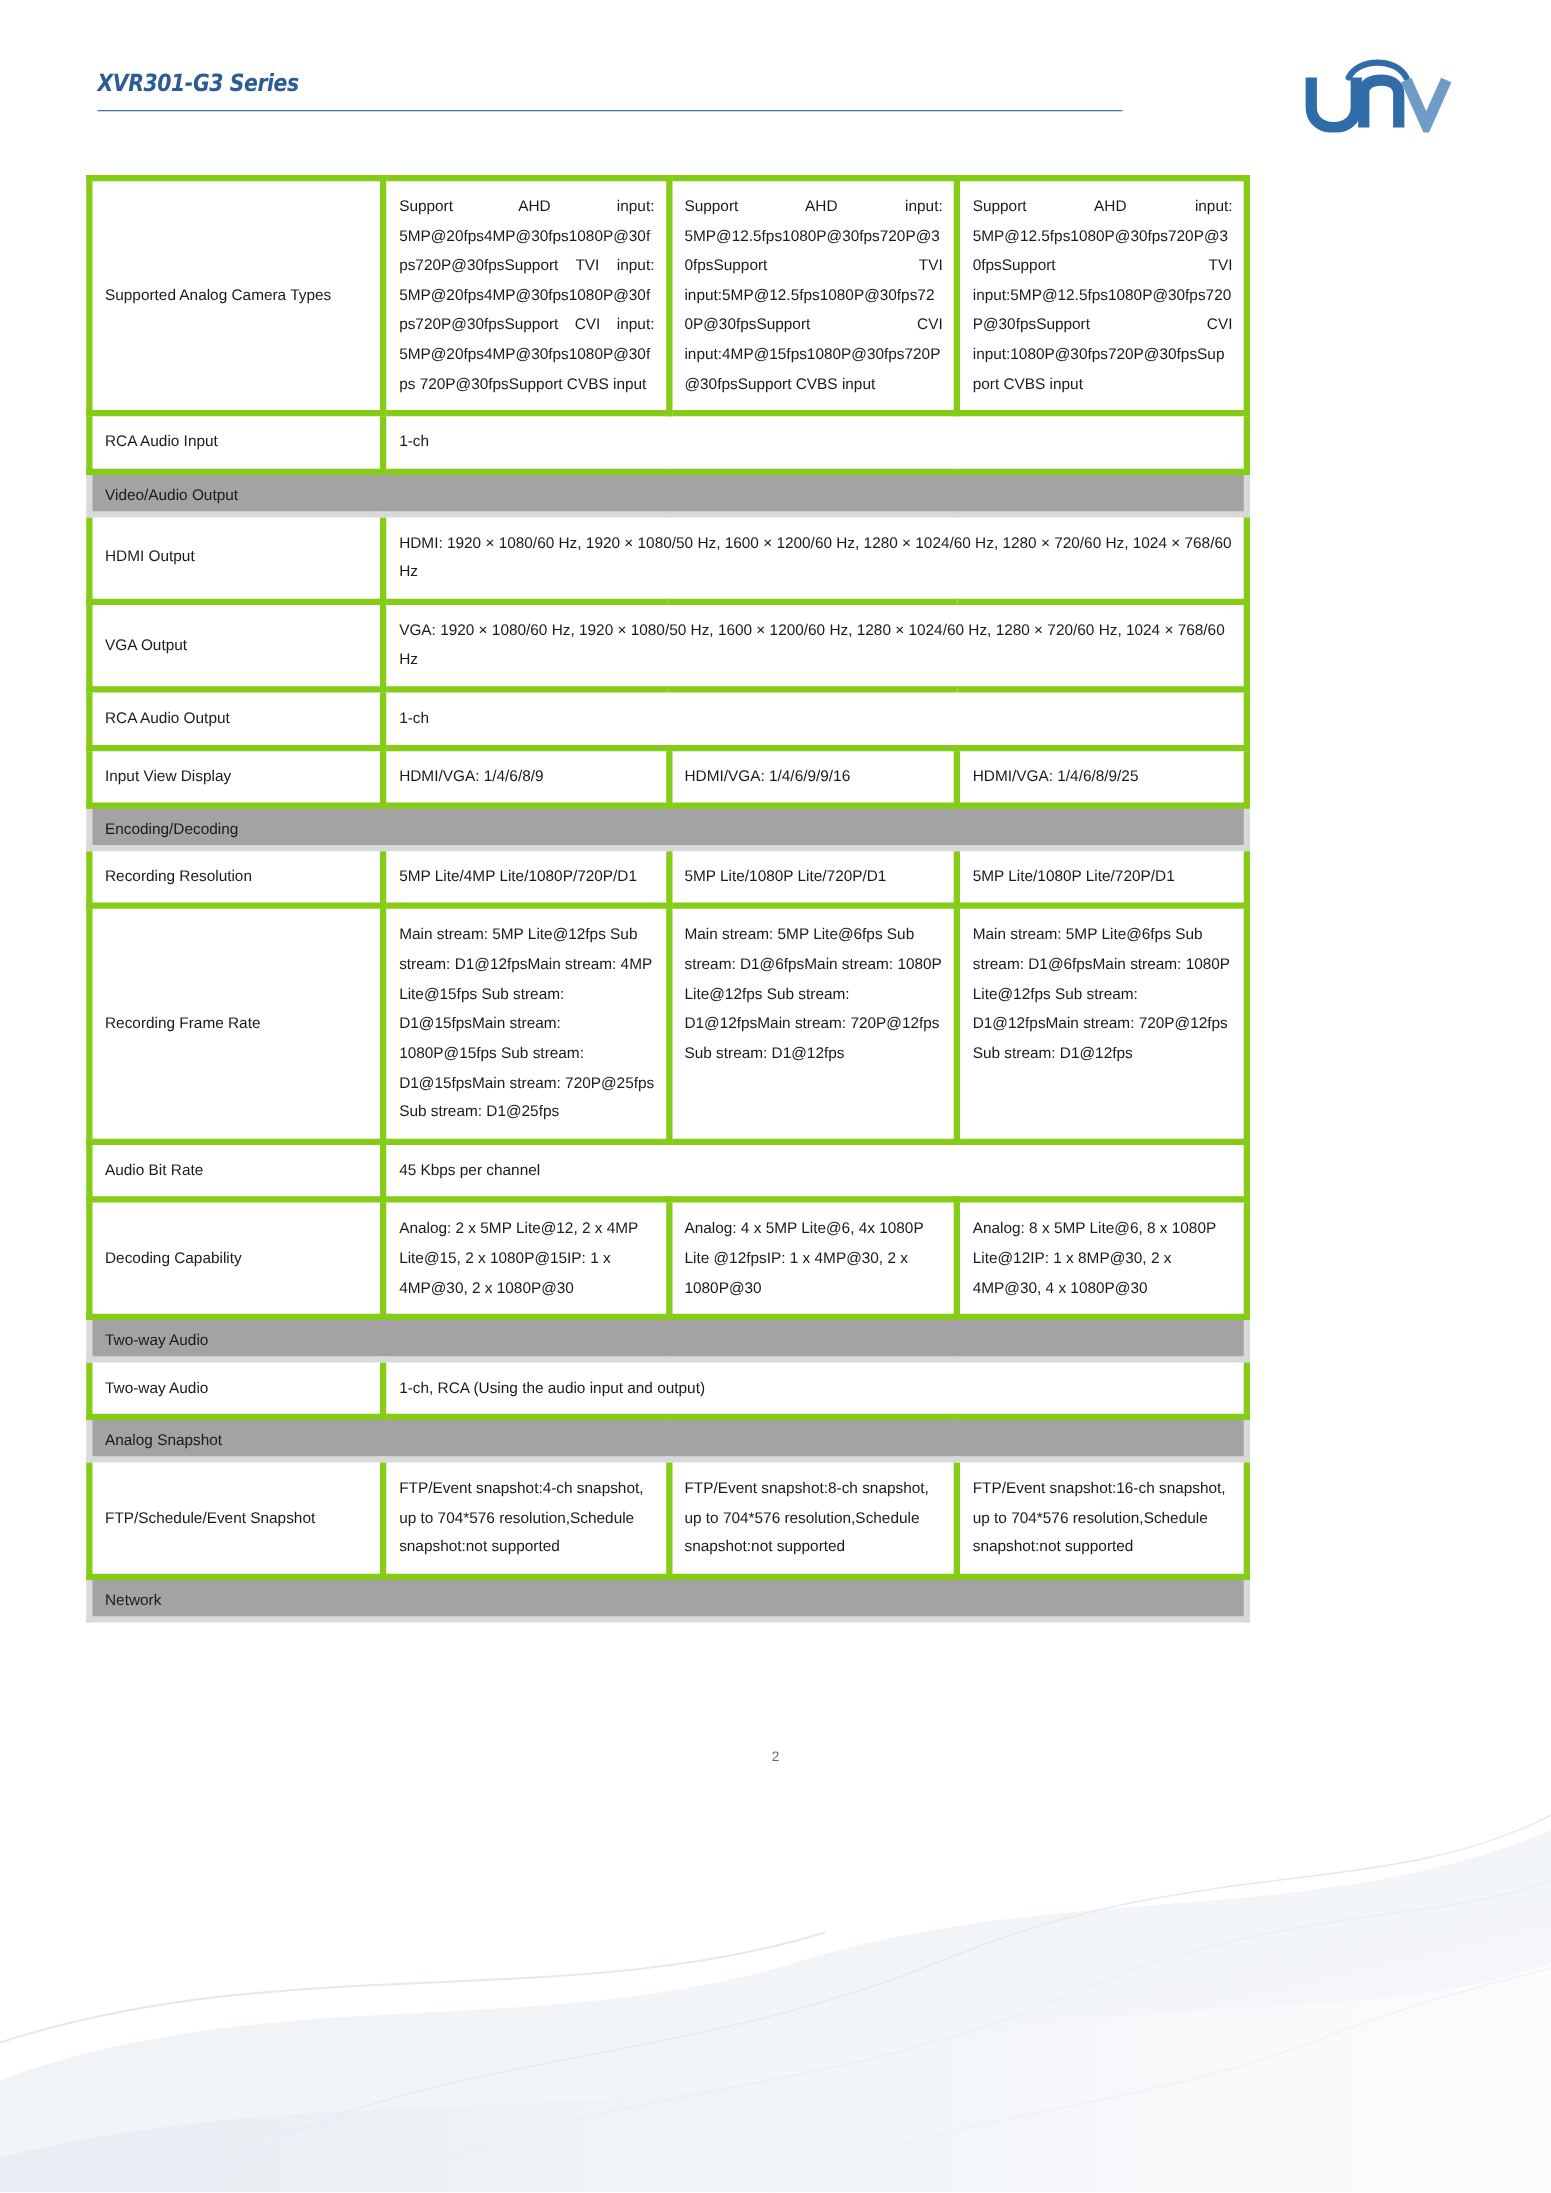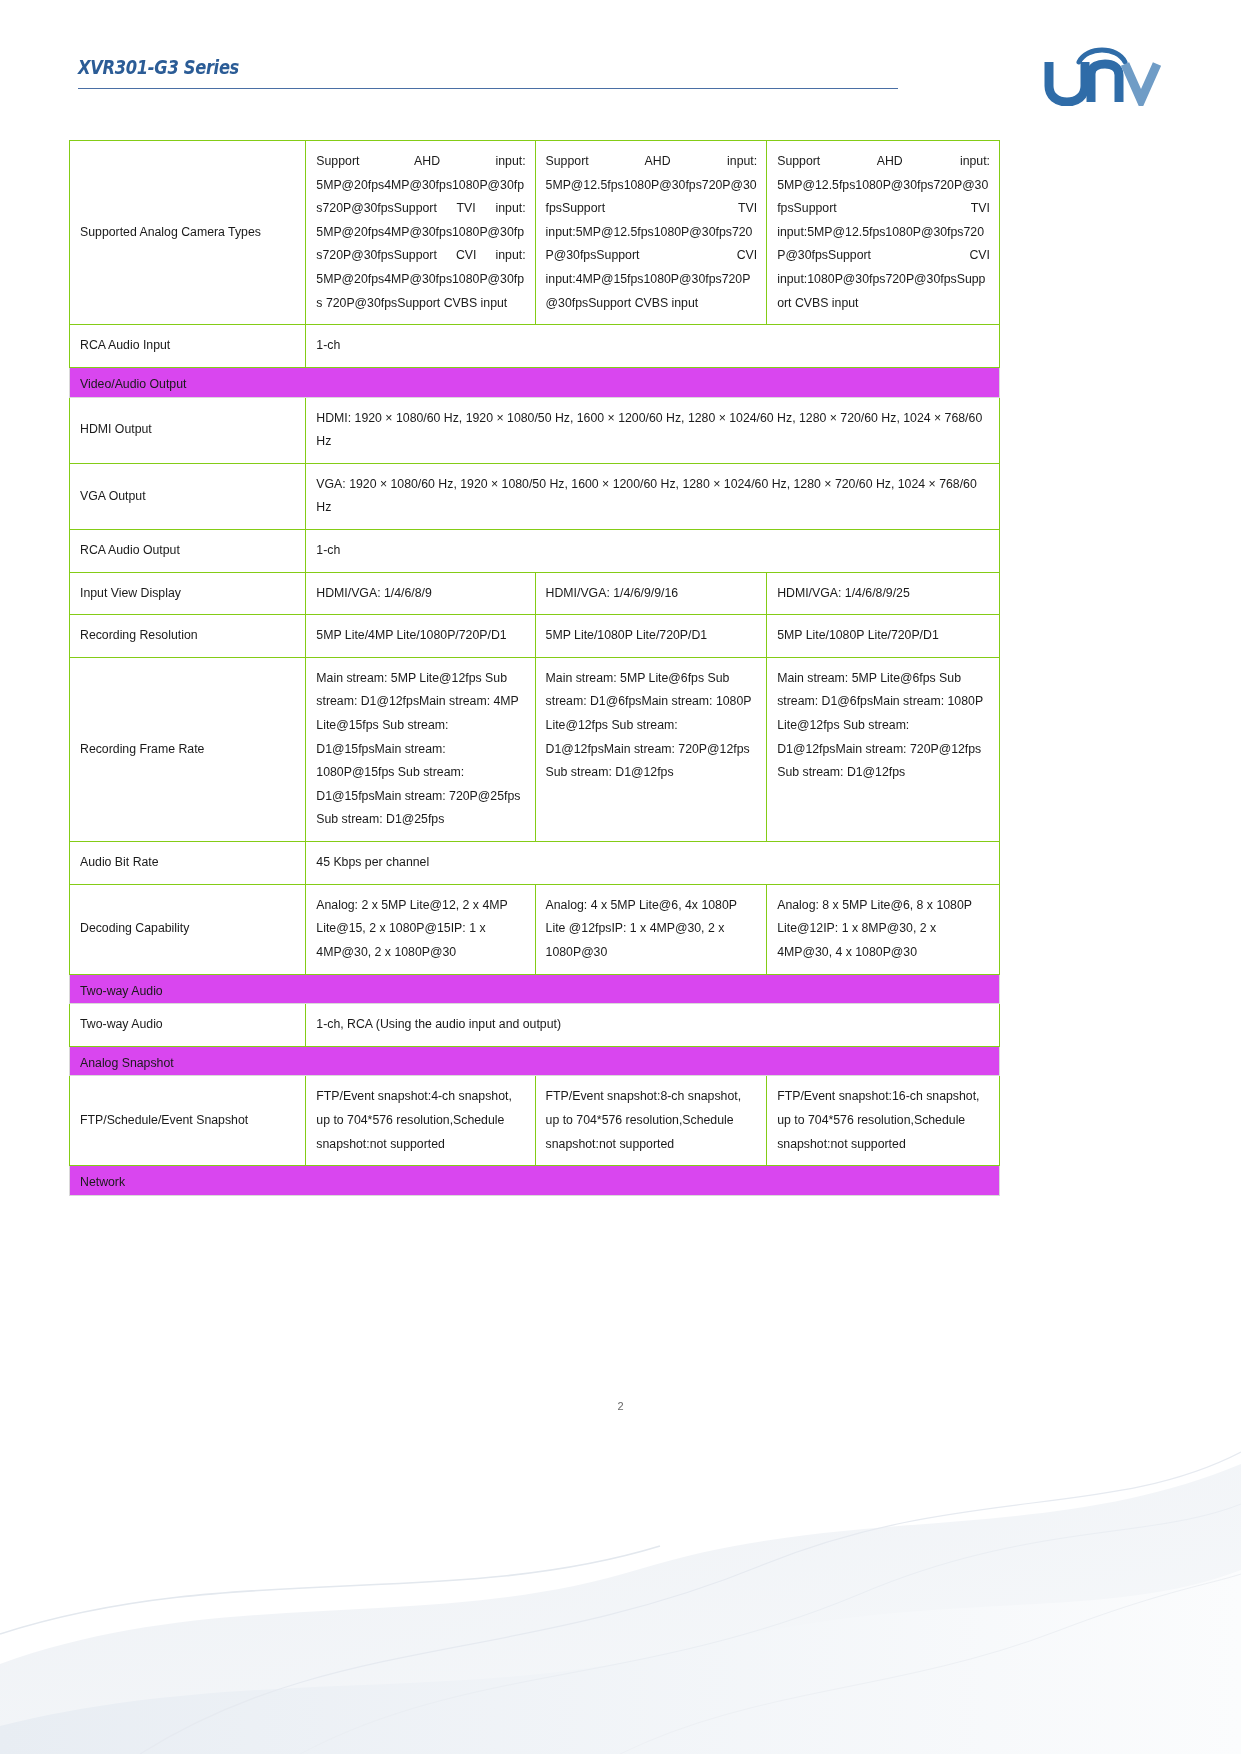--- a/index.html
+++ b/index.html
@@ -73,39 +73,39 @@
     position: absolute;
     top: 140px;
     left: 69px;
     width: 931px;
     border-collapse: collapse;
     table-layout: fixed;
     z-index: 2;
     font-size: 12.3px;
   }
   .spec-table td {
-    border: 1px solid #84cc16;
+    border: 5px solid #84cc16;
     padding: 9px 9px 9px 10px;
     vertical-align: middle;
     line-height: 1.92;
     color: #1a1a1a;
     word-wrap: break-word;
     overflow-wrap: break-word;
   }
   .col-label { width: 200px; }
   .col-v1 { width: 194px; }
   .col-v2 { width: 196px; }
   .col-v3 { width: 197px; }
 
   td.label-cell { vertical-align: middle; }
   td.value-cell { vertical-align: top; }
   td.value-mid { vertical-align: middle; }
 
   tr.section-row td {
-    background: #d946ef;
+    background: #a3a3a3;
     border-color: #d9d9d9;
     padding-top: 7px;
     padding-bottom: 2px;
     line-height: 1.6;
   }
 
   .wrap-justify {
     text-align: justify;
     text-justify: inter-word;
   }
@@ -203,20 +203,23 @@
       <td class="value-mid" colspan="3">1-ch</td>
     </tr>
 
     <tr>
       <td class="label-cell">Input View Display</td>
       <td class="value-mid">HDMI/VGA: 1/4/6/8/9</td>
       <td class="value-mid">HDMI/VGA: 1/4/6/9/9/16</td>
       <td class="value-mid">HDMI/VGA: 1/4/6/8/9/25</td>
     </tr>
 
+    <tr class="section-row">
+      <td colspan="4">Encoding/Decoding</td>
+    </tr>
 
     <tr>
       <td class="label-cell">Recording Resolution</td>
       <td class="value-cell">5MP Lite/4MP Lite/1080P/720P/D1</td>
       <td class="value-mid">5MP Lite/1080P Lite/720P/D1</td>
       <td class="value-mid">5MP Lite/1080P Lite/720P/D1</td>
     </tr>
 
     <tr>
       <td class="label-cell">Recording Frame Rate</td>

